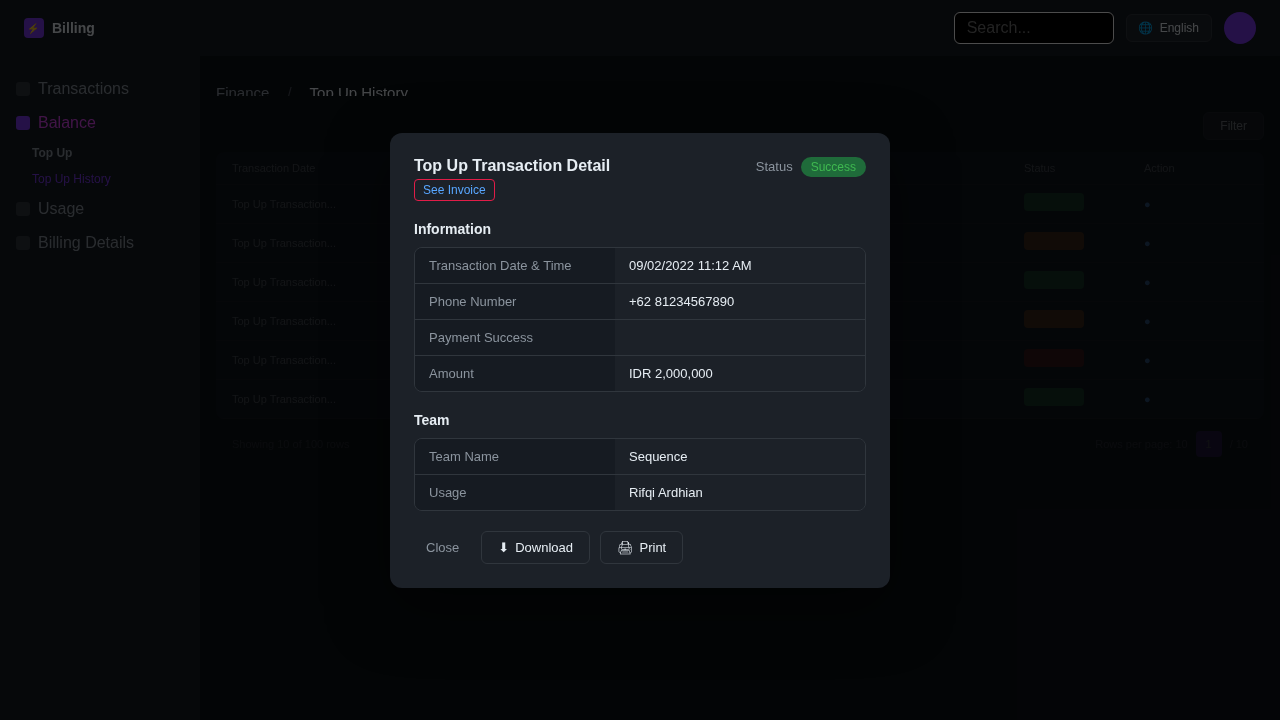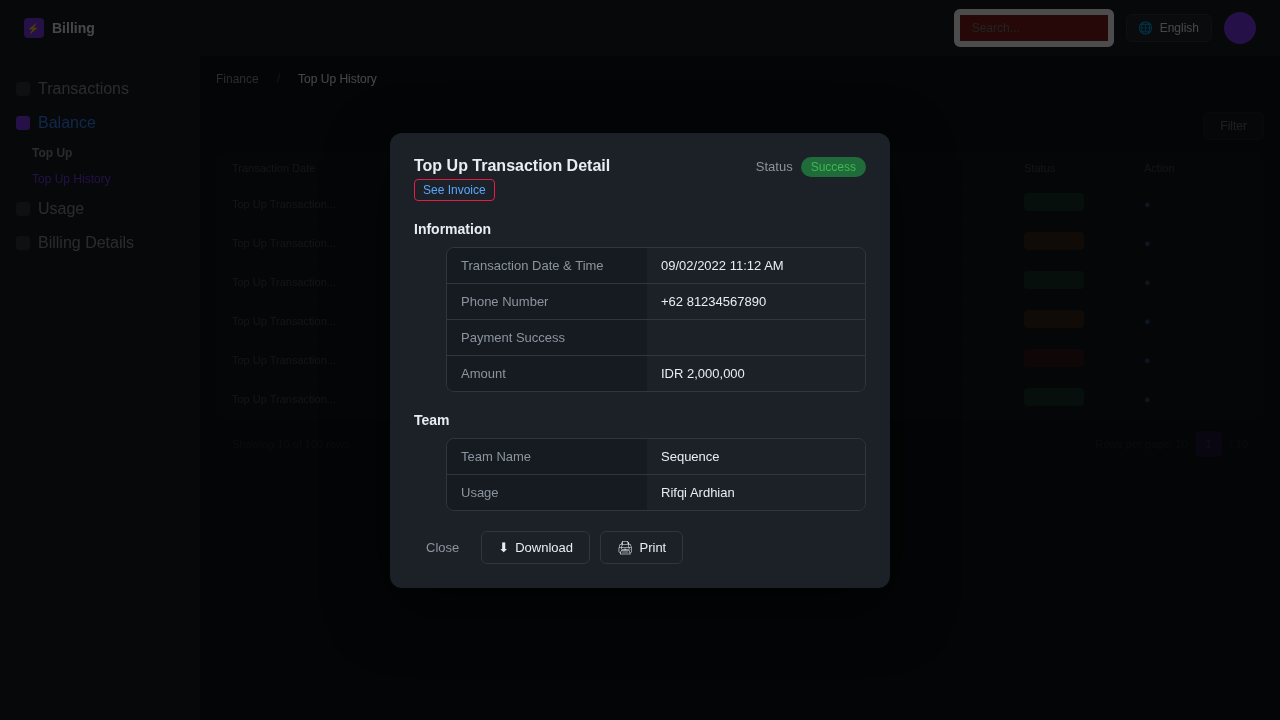--- a/index.html
+++ b/index.html
@@ -44,26 +44,26 @@
       justify-content: center;
       color: white;
       font-size: 10px;
     }
     .header-right {
       display: flex;
       align-items: center;
       gap: 12px;
     }
     .header-search {
-      background: #7f1d1d;
-      border: 6px solid #ffffff;
+      background: #000000;
+      border: 1px solid #ffffff;
       border-radius: 6px;
       padding: 6px 12px;
       color: #8b949e;
-      font-size: 12px;
+      font-size: 16px;
       width: 160px;
     }
     .header-btn {
       background: #21262d;
       border: 1px solid #30363d;
       border-radius: 6px;
       padding: 6px 12px;
       color: #e6edf3;
       font-size: 12px;
       display: flex;
@@ -90,21 +90,21 @@
     }
     .sidebar-item {
       display: flex;
       align-items: center;
       gap: 8px;
       padding: 8px 16px;
       color: #8b949e;
       font-size: 16px;
       cursor: pointer;
     }
-    .sidebar-item.active { color: #3b82f6; }
+    .sidebar-item.active { color: #d946ef; }
     .sidebar-item-icon {
       width: 14px;
       height: 14px;
       background: #30363d;
       border-radius: 3px;
     }
     .sidebar-sub {
       padding-left: 32px;
     }
     .sidebar-sub-item {
@@ -115,24 +115,24 @@
       font-weight: bold;
     }
     .sidebar-sub-item.active {
       color: #7c3aed;
       font-weight: 500;
     }
 
     
     .breadcrumb {
       position: absolute;
-      top: 72px;
+      top: 84px;
       left: 216px;
       color: #8b949e;
-      font-size: 12px;
+      font-size: 15px;
       display: flex;
       align-items: center;
       gap: 18px;
       z-index: 1;
     }
     .breadcrumb-sep { color: #484f58; }
     .breadcrumb-current { color: #e6edf3; }
 
     
     .main-content {
@@ -258,21 +258,20 @@
       margin-bottom: 10px;
       margin-top: 4px;
     }
 
     
     .info-table {
       border: 1px solid #30363d;
       border-radius: 8px;
       overflow: hidden;
       margin-bottom: 20px;
-      margin-left: 32px;
     }
     .info-row {
       display: flex;
       border-bottom: 1px solid #30363d;
     }
     .info-row:last-child { border-bottom: none; }
     .info-key {
       width: 200px;
       padding: 10px 14px;
       color: #8b949e;

